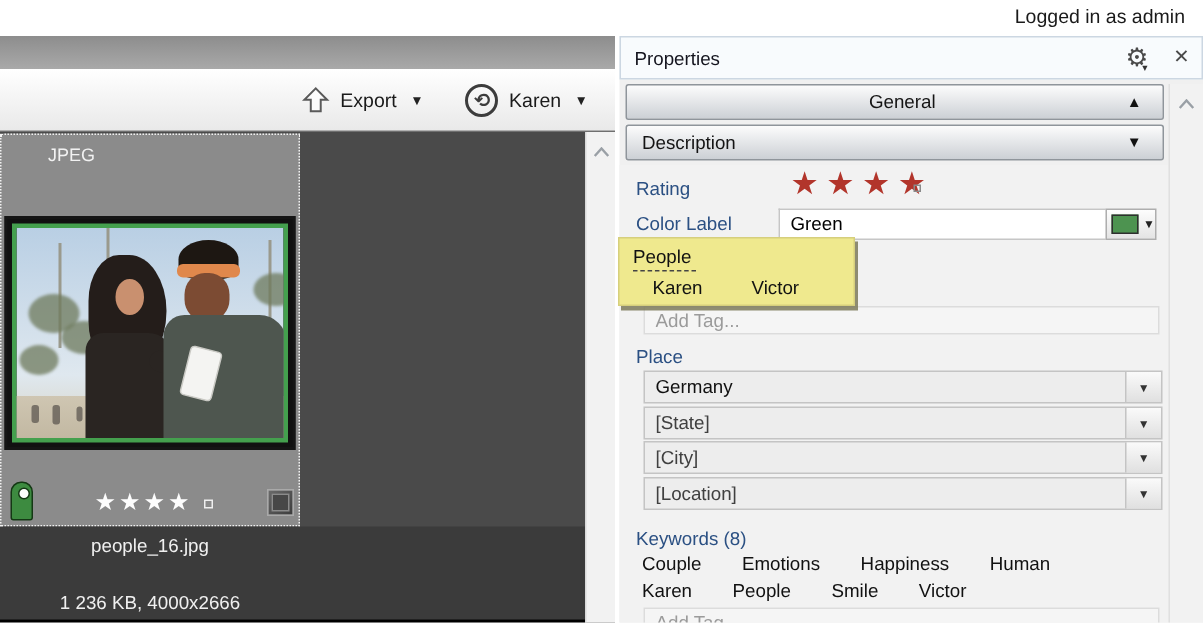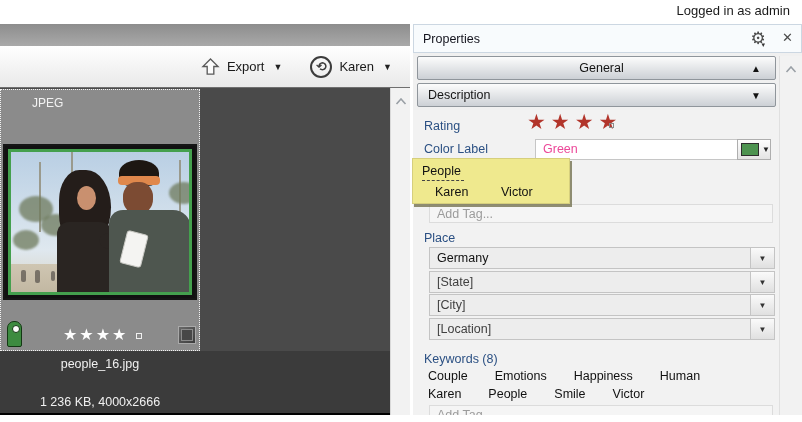--- a/index.html
+++ b/index.html
@@ -75,21 +75,21 @@
   #sec-description { top:59px; }
 
   #panel-scroll { left:366px; top:32px; width:23px; height:366px; background:#f2f2f2; border-left:1px solid #e0e0e0; }
 
   #panel-body { left:0; top:86px; width:366px; height:312px; background:#f2f2f2; }
   .blue-label { color:#2b5083; font-size:12.5px; }
   #rating-label { left:11px; top:9px; }
   #rating-stars { left:114px; top:0px; color:#b2352b; font-size:21px; letter-spacing:5px; }
   #rating-clear { left:196px; top:13px; width:5px; height:5px; border:1px solid #8a8a8a; }
   #colorlabel-label { left:11px; top:32px; }
-  #colorlabel-field { left:122px; top:29px; width:218px; height:21px; background:#fff; border:1px solid #c6c6c6; border-right:none; line-height:19px; padding-left:7px; font-size:12.5px; color:#ec4899; }
+  #colorlabel-field { left:106px; top:29px; width:218px; height:21px; background:#fff; border:1px solid #c6c6c6; border-right:none; line-height:19px; padding-left:7px; font-size:12.5px; color:#000000; }
   #swatch-btn { left:324px; top:29px; width:34px; height:21px; background:linear-gradient(180deg,#fdfdfd,#e4e4e4); border:1px solid #aeaeae; display:flex; align-items:center; }
   #swatch-color { width:20px; height:13px; margin-left:3px; border:1px solid #2e2e2e; }
   #swatch-caret { font-size:8px; color:#222; margin-left:3px; }
 
   #people-note { left:-1px; top:48px; width:158px; height:46px; background:#efe98e; border:1px solid #d6cf7d; box-shadow:2px 3px 0 rgba(125,122,90,.85); z-index:5; }
   #people-label { position:absolute; left:9px; top:5px; color:#111; border-bottom:1px dashed #444; padding:0 3px 2px 0; }
   .note-tag { position:absolute; top:26px; color:#111; font-size:12.5px; }
   #people-tag-0 { left:22px; }
   #people-tag-1 { left:88px; }
 

